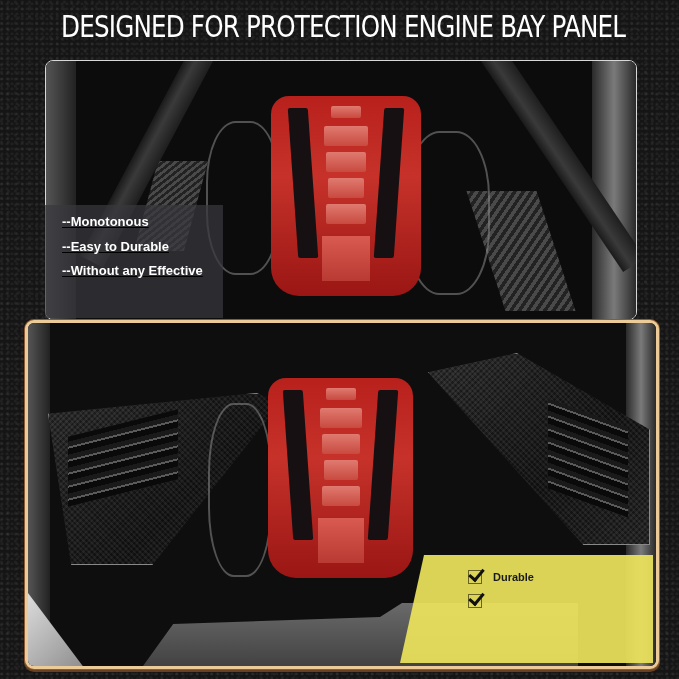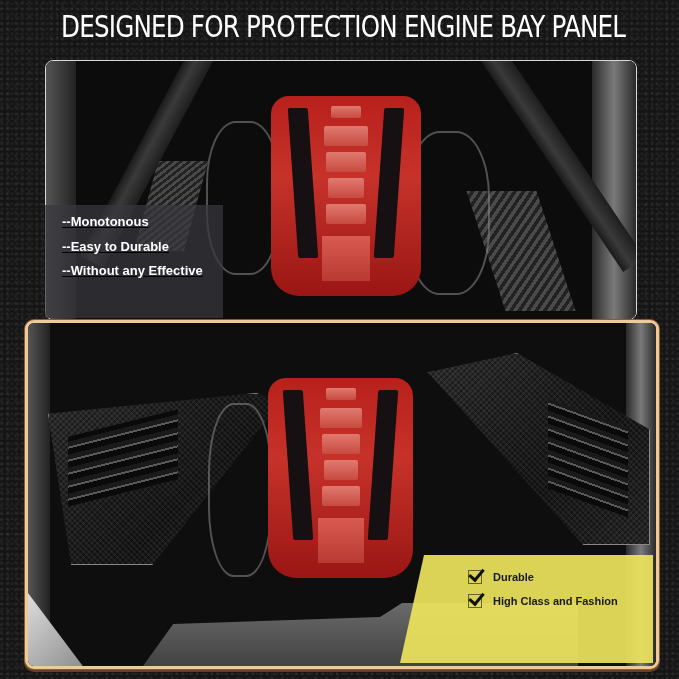--- a/index.html
+++ b/index.html
@@ -141,15 +141,14 @@
 </div>
 
 <div class="pros-box"></div>
 <ul class="pros-list">
   <li>
       <span class="chk"></span>
       <span>Durable</span>
     </li>
   <li>
       <span class="chk"></span>
-      <span>High Class and Fashion</span>
     </li>
 </ul>
 
 </body></html>

